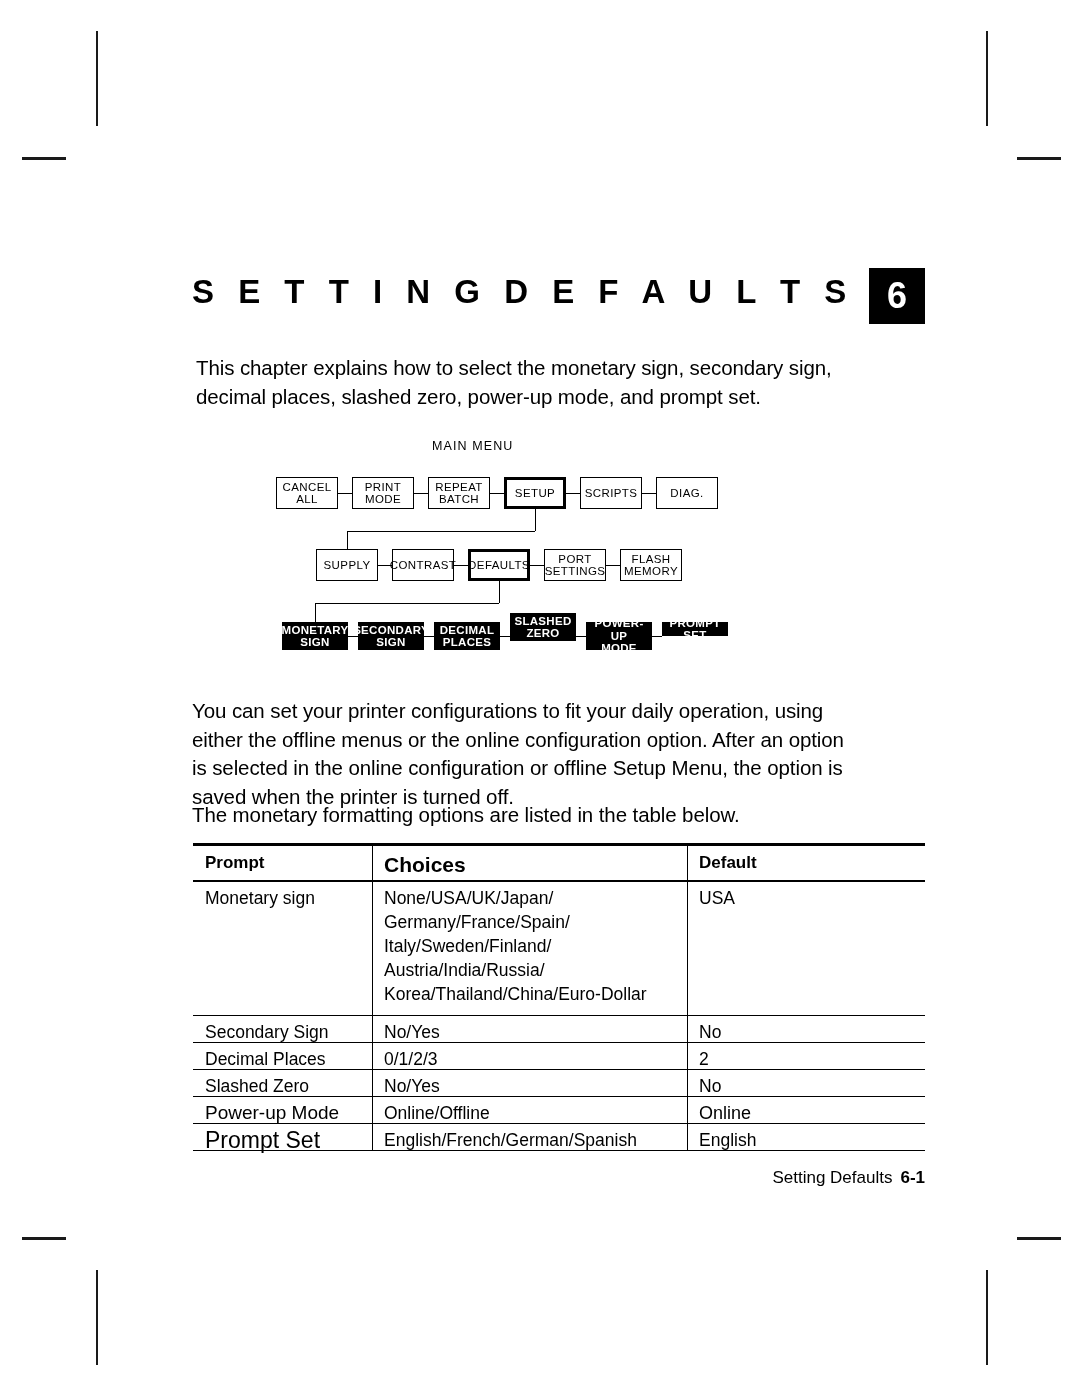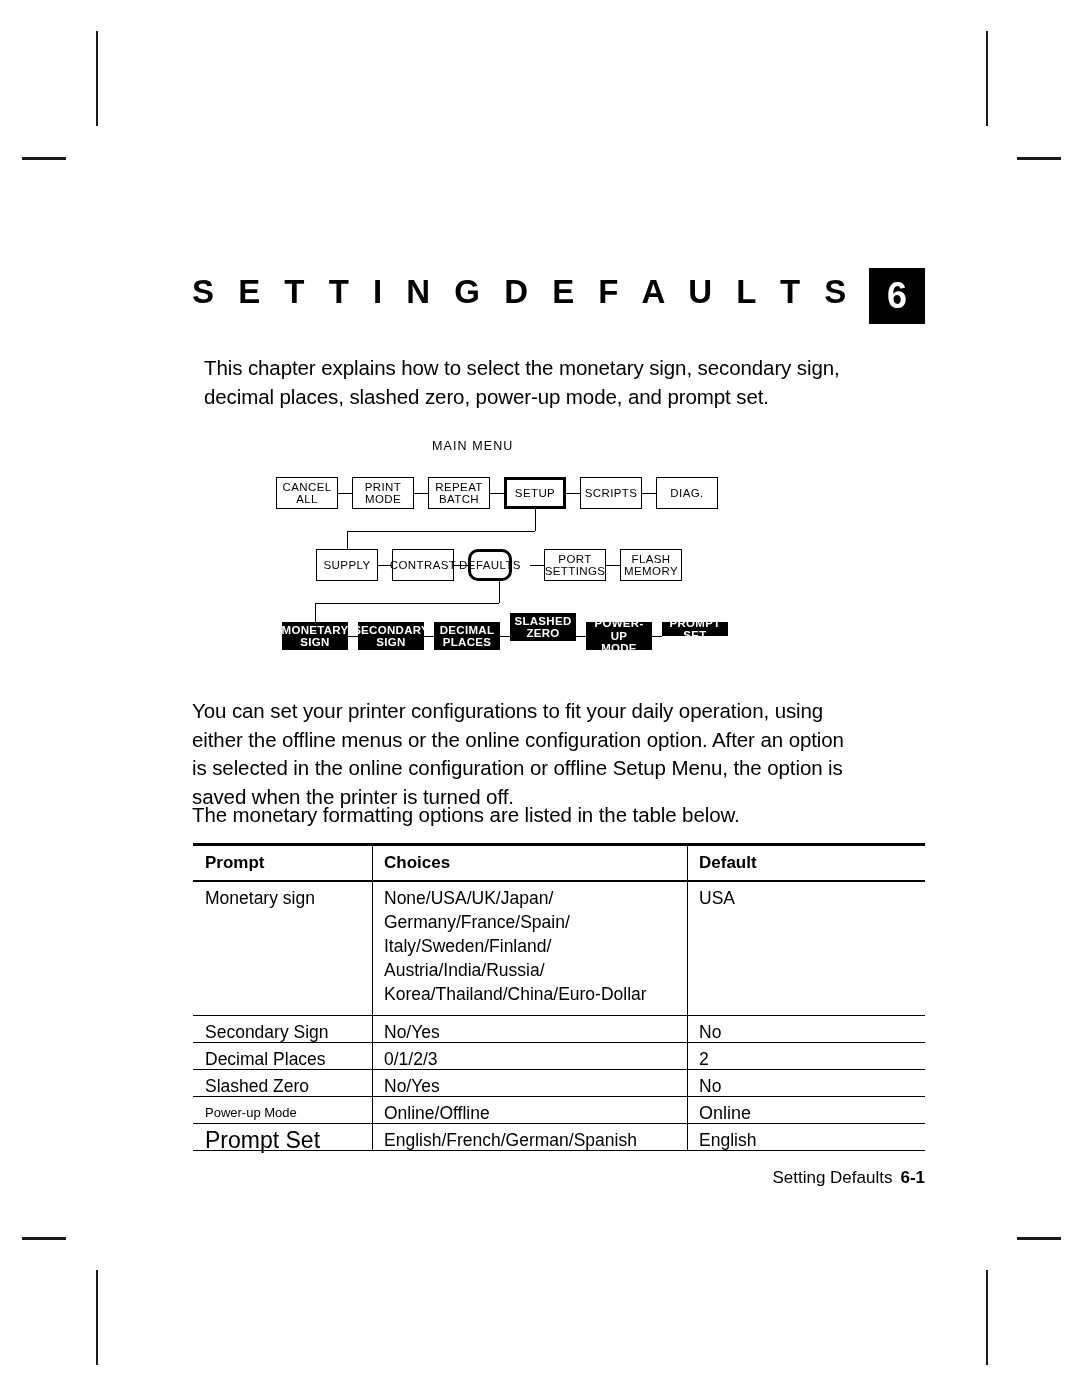--- a/index.html
+++ b/index.html
@@ -76,21 +76,21 @@
     line-height: 56px;
   }
 
   
   .body-para {
     position: absolute;
     font-size: 20.5px;
     line-height: 28.5px;
     letter-spacing: -0.1px;
   }
-  #intro-para { left: 204px; top: 354px; width: 660px; }
+  #intro-para { left: 196px; top: 354px; width: 660px; }
   #config-para { left: 192px; top: 697px; width: 672px; }
   #table-intro-para { left: 192px; top: 801px; width: 672px; }
 
   
   #menu-diagram {
     position: absolute;
     left: 0;
     top: 430px;
     width: 1080px;
     height: 240px;
@@ -190,21 +190,21 @@
         <div>DIAG.</div>
       </div>
       <div class="mbox" style="left: 316px; top: 119px; width: 62px; height: 32px;">
         <div>SUPPLY</div>
       </div>
       <div class="mline h" style="left: 378px; top: 135px; width: 14px;"></div>
       <div class="mbox" style="left: 392px; top: 119px; width: 62px; height: 32px;">
         <div>CONTRAST</div>
       </div>
       <div class="mline h" style="left: 454px; top: 135px; width: 14px;"></div>
-      <div class="mbox sel" style="left: 468px; top: 119px; width: 44px; height: 32px; border-radius: 10px;">
+      <div class="mbox sel" style="left: 468px; top: 119px; width: 62px; height: 32px;">
         <div>DEFAULTS</div>
       </div>
       <div class="mline h" style="left: 530px; top: 135px; width: 14px;"></div>
       <div class="mbox" style="left: 544px; top: 119px; width: 62px; height: 32px;">
         <div>
           <div>PORT</div>
           <div>SETTINGS</div>
         </div>
       </div>
       <div class="mline h" style="left: 606px; top: 135px; width: 14px;"></div>
@@ -264,21 +264,21 @@
     </div>
 
   <div id="config-para" class="body-para">You can set your printer configurations to fit your daily operation, using either the offline menus or the online configuration option. After an option is selected in the online configuration or offline Setup Menu, the option is saved when the printer is turned off.</div>
 
   <div id="table-intro-para" class="body-para">The monetary formatting options are listed in the table below.</div>
 
   <div id="options-table-wrap" style="position:absolute;left:193px;top:843px;width:732px;">
     <div id="table-top-rule" style="height:3px;background:#000;"></div>
     <div id="table-header-row" style="position:relative;height:34px;">
         <div style="position: absolute; left: 12px; top: 7px; font-size: 17px; font-weight: bold;">Prompt</div>
-        <div style="position: absolute; left: 191px; top: 7px; font-size: 17px; font-weight: bold;">Choices</div>
+        <div style="position: absolute; left: 191px; top: 7px; font-size: 21px; font-weight: bold;">Choices</div>
         <div style="position: absolute; left: 506px; top: 7px; font-size: 17px; font-weight: bold;">Default</div>
         <div style="position: absolute; left: 179px; top: 0px; width: 1px; height: 34px; background: rgb(0, 0, 0);"></div>
         <div style="position: absolute; left: 494px; top: 0px; width: 1px; height: 34px; background: rgb(0, 0, 0);"></div>
       </div>
     <div id="table-header-rule" style="height:2px;background:#000;"></div>
     <div id="table-body" style="position: relative; height: 269px;">
         <div style="position: absolute; left: 0px; top: 0px; width: 732px; height: 134px;">
           <div style="position: absolute; left: 12px; top: 4px; font-size: 17.5px; line-height: 24px; white-space: pre-line;">Monetary sign</div>
           <div style="position: absolute; left: 191px; top: 4px; font-size: 17.5px; line-height: 24px; white-space: pre-line;">None/USA/UK/Japan/
 Germany/France/Spain/
@@ -308,21 +308,21 @@
         </div>
         <div style="position: absolute; left: 0px; top: 188px; width: 732px; height: 27px;">
           <div style="position: absolute; left: 12px; top: 4px; font-size: 17.5px; line-height: 24px; white-space: pre-line;">Slashed Zero</div>
           <div style="position: absolute; left: 191px; top: 4px; font-size: 17.5px; line-height: 24px; white-space: pre-line;">No/Yes</div>
           <div style="position: absolute; left: 506px; top: 4px; font-size: 17.5px; line-height: 24px; white-space: pre-line;">No</div>
           <div style="position: absolute; left: 179px; top: 0px; width: 1px; height: 27px; background: rgb(0, 0, 0);"></div>
           <div style="position: absolute; left: 494px; top: 0px; width: 1px; height: 27px; background: rgb(0, 0, 0);"></div>
           <div style="position: absolute; left: 0px; top: 26px; width: 732px; height: 1px; background: rgb(0, 0, 0);"></div>
         </div>
         <div style="position: absolute; left: 0px; top: 215px; width: 732px; height: 27px;">
-          <div style="position: absolute; left: 12px; top: 4px; font-size: 13px; line-height: 24px; white-space: pre-line;">Power-up Mode</div>
+          <div style="position: absolute; left: 12px; top: 4px; font-size: 19px; line-height: 24px; white-space: pre-line;">Power-up Mode</div>
           <div style="position: absolute; left: 191px; top: 4px; font-size: 17.5px; line-height: 24px; white-space: pre-line;">Online/Offline</div>
           <div style="position: absolute; left: 506px; top: 4px; font-size: 18px; line-height: 24px; white-space: pre-line;">Online</div>
           <div style="position: absolute; left: 179px; top: 0px; width: 1px; height: 27px; background: rgb(0, 0, 0);"></div>
           <div style="position: absolute; left: 494px; top: 0px; width: 1px; height: 27px; background: rgb(0, 0, 0);"></div>
           <div style="position: absolute; left: 0px; top: 26px; width: 732px; height: 1px; background: rgb(0, 0, 0);"></div>
         </div>
         <div style="position: absolute; left: 0px; top: 242px; width: 732px; height: 27px;">
           <div style="position: absolute; left: 12px; top: 4px; font-size: 23px; line-height: 24px; white-space: pre-line;">Prompt Set</div>
           <div style="position: absolute; left: 191px; top: 4px; font-size: 17.5px; line-height: 24px; white-space: pre-line;">English/French/German/Spanish</div>
           <div style="position: absolute; left: 506px; top: 4px; font-size: 17.5px; line-height: 24px; white-space: pre-line; text-align: right;">English</div>

